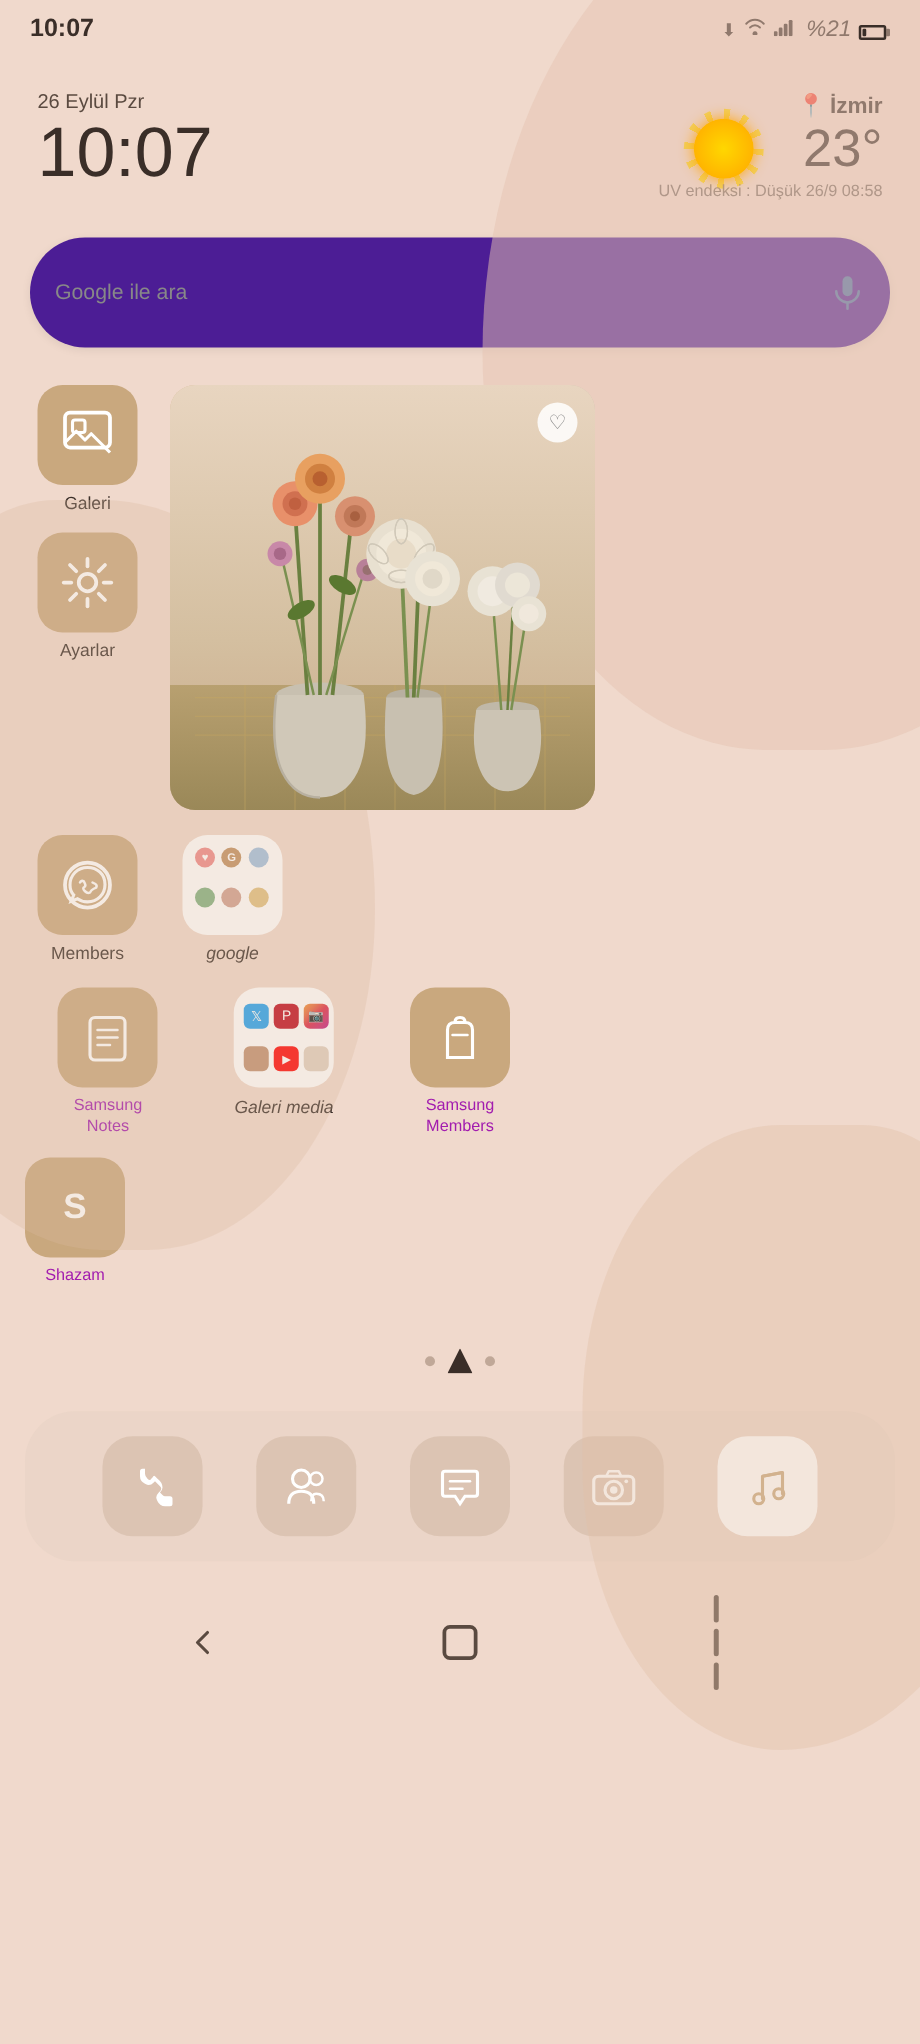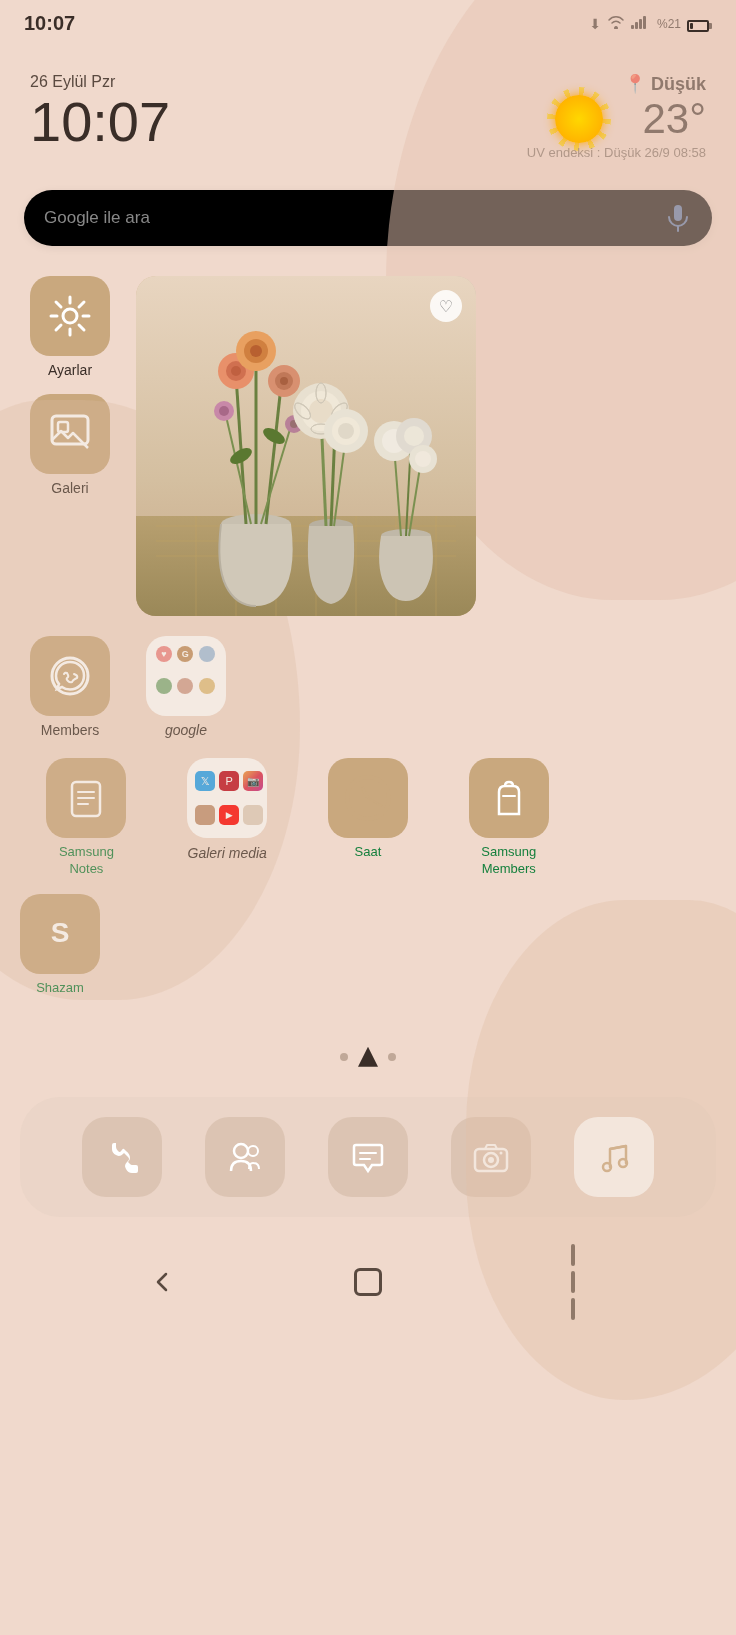--- a/index.html
+++ b/index.html
@@ -153,25 +153,25 @@
       color: #7a6a60;
       margin-top: 2px;
     }
 
     
     .search-bar-wrap {
       padding: 10px 24px 20px;
     }
 
     .search-bar {
-      background: #000000;
+      background: #4c1d95;
       border-radius: 50px;
       display: flex;
       align-items: center;
-      padding: 14px 20px;
+      padding: 30px 20px;
       gap: 12px;
       box-shadow: 0 2px 8px rgba(0,0,0,0.08);
     }
 
     .search-bar-text {
       flex: 1;
       font-size: 17px;
       color: #888;
     }
 
@@ -292,21 +292,21 @@
       height: 80px;
       border-radius: 20px;
       display: flex;
       align-items: center;
       justify-content: center;
       font-size: 30px;
     }
 
     .app-label-sm {
       font-size: 13px;
-      color: #15803d;
+      color: #a21caf;
       text-align: center;
       line-height: 1.3;
       font-weight: 400;
     }
 
     
     .social-folder {
       width: 80px;
       height: 80px;
       border-radius: 20px;
@@ -508,42 +508,42 @@
       </span>
 
       <span style="font-size:13px; letter-spacing:-1px;">
         <svg width="20" height="14" viewBox="0 0 20 14">
           <rect x="0" y="10" width="3" height="4" rx="1" fill="#3a2e28"></rect>
           <rect x="4" y="7" width="3" height="7" rx="1" fill="#3a2e28"></rect>
           <rect x="8" y="4" width="3" height="10" rx="1" fill="#3a2e28"></rect>
           <rect x="12" y="1" width="3" height="13" rx="1" fill="#3a2e28"></rect>
         </svg>
       </span>
-      <span style="font-size:12px; font-weight:500;">%21</span>
+      <span style="font-size:18px; font-weight:500;font-style:italic;">%21</span>
 
       <span>
         <span class="battery">
           <span class="battery-body">
               <span class="battery-fill"></span>
             </span>
           <span class="battery-cap"></span>
         </span>
       </span>
     </div>
   </div>
 
   <div class="date-weather-widget">
     <div class="date-section">
       <div class="date-label">26 Eylül Pzr</div>
       <div class="big-time">10:07</div>
     </div>
     <div class="weather-section">
       <div class="location">
         <span>📍</span>
-        <span>Düşük</span>
+        <span>İzmir</span>
       </div>
       <div class="temp-row">
         <div class="sun-icon"></div>
         <span class="temperature">23°</span>
       </div>
       <div class="uv-info">UV endeksi : Düşük   26/9 08:58</div>
     </div>
   </div>
 
   <div class="search-bar-wrap">
@@ -556,50 +556,50 @@
             <line x1="11" y1="22" x2="11" y2="27" stroke="#4a6fa5" stroke-width="2" stroke-linecap="round"></line>
           </svg>
       </div>
     </div>
   </div>
 
   <div class="apps-section">
 
     <div class="top-apps-row">
       <div class="small-apps-col">
+
+        <div class="app-icon-wrap">
+          <div class="app-icon icon-beige">
+            <svg width="44" height="44" viewBox="0 0 44 44">
+              <rect x="4" y="4" width="36" height="28" rx="4" fill="none" stroke="white" stroke-width="3"></rect>
+              <rect x="10" y="10" width="10" height="10" rx="2" fill="none" stroke="white" stroke-width="2.5"></rect>
+              <path d="M4 28l9-9 7 7 5-5 15 15" stroke="white" stroke-width="2.5" fill="none" stroke-linejoin="round"></path>
+            </svg>
+          </div>
+          <span class="app-label">Galeri</span>
+        </div>
 
         <div class="app-icon-wrap">
           <div class="app-icon icon-beige">
             <svg width="44" height="44" viewBox="0 0 44 44">
               <circle cx="22" cy="22" r="7" fill="none" stroke="white" stroke-width="3"></circle>
               <g stroke="white" stroke-width="3" stroke-linecap="round">
                 <line x1="22" y1="3" x2="22" y2="9"></line>
                 <line x1="22" y1="35" x2="22" y2="41"></line>
                 <line x1="3" y1="22" x2="9" y2="22"></line>
                 <line x1="35" y1="22" x2="41" y2="22"></line>
                 <line x1="8" y1="8" x2="13" y2="13"></line>
                 <line x1="31" y1="31" x2="36" y2="36"></line>
                 <line x1="36" y1="8" x2="31" y2="13"></line>
                 <line x1="13" y1="31" x2="8" y2="36"></line>
               </g>
             </svg>
           </div>
           <span class="app-label">Ayarlar</span>
         </div>
-
-        <div class="app-icon-wrap">
-          <div class="app-icon icon-beige">
-            <svg width="44" height="44" viewBox="0 0 44 44">
-              <rect x="4" y="4" width="36" height="28" rx="4" fill="none" stroke="white" stroke-width="3"></rect>
-              <rect x="10" y="10" width="10" height="10" rx="2" fill="none" stroke="white" stroke-width="2.5"></rect>
-              <path d="M4 28l9-9 7 7 5-5 15 15" stroke="white" stroke-width="2.5" fill="none" stroke-linejoin="round"></path>
-            </svg>
-          </div>
-          <span class="app-label">Galeri</span>
-        </div>
       </div>
 
       <div class="photo-widget">
         <div class="photo-widget-heart">♡</div>
 
         <svg width="340" height="340" viewBox="0 0 340 340" style="display:block;">
 
           <defs>
             <linearGradient id="bgGrad" x1="0%" y1="0%" x2="0%" y2="100%">
               <stop offset="0%" style="stop-color:#e8d5c0;stop-opacity:1"></stop>
@@ -783,29 +783,20 @@
           <div style="width:20px;height:20px;background:#c09070;border-radius:5px;"></div>
 
           <div style="width:20px;height:20px;background:#ff0000;border-radius:5px;display:flex;align-items:center;justify-content:center;">
             <span style="font-size:9px;color:white;">▶</span>
           </div>
           <div style="width:20px;height:20px;background:#e0d0c0;border-radius:5px;"></div>
         </div>
         <span class="app-label-sm italic-label">Galeri media</span>
       </div>
 
-      <div class="app-icon-wrap-sm">
-        <div class="app-icon-sm icon-beige" style="background:#c9a87e;">
-          <div class="clock-icon-graphic">
-            <div class="clock-hand-hour"></div>
-            <div class="clock-hand-min"></div>
-          </div>
-        </div>
-        <span class="app-label-sm">Saat</span>
-      </div>
 
       <div class="app-icon-wrap-sm">
         <div class="app-icon-sm icon-beige">
           <svg width="44" height="44" viewBox="0 0 44 44">
             <path d="M12 38 L12 16 Q12 10 18 10 L26 10 Q32 10 32 16 L32 38 Z" fill="none" stroke="white" stroke-width="2.5"></path>
             <path d="M18 10 Q18 6 22 6 Q26 6 26 10" fill="none" stroke="white" stroke-width="2.5"></path>
             <line x1="16" y1="20" x2="28" y2="20" stroke="white" stroke-width="2" stroke-linecap="round"></line>
           </svg>
         </div>
         <span class="app-label-sm">Samsung<br>Members</span>

